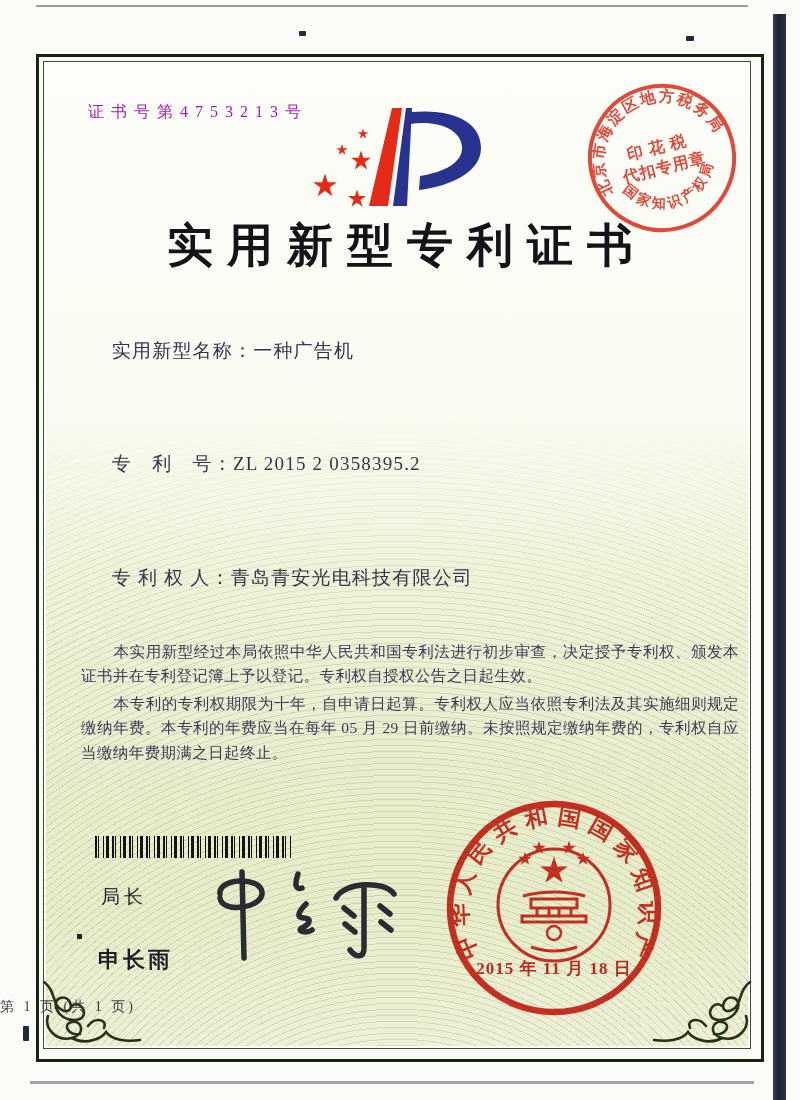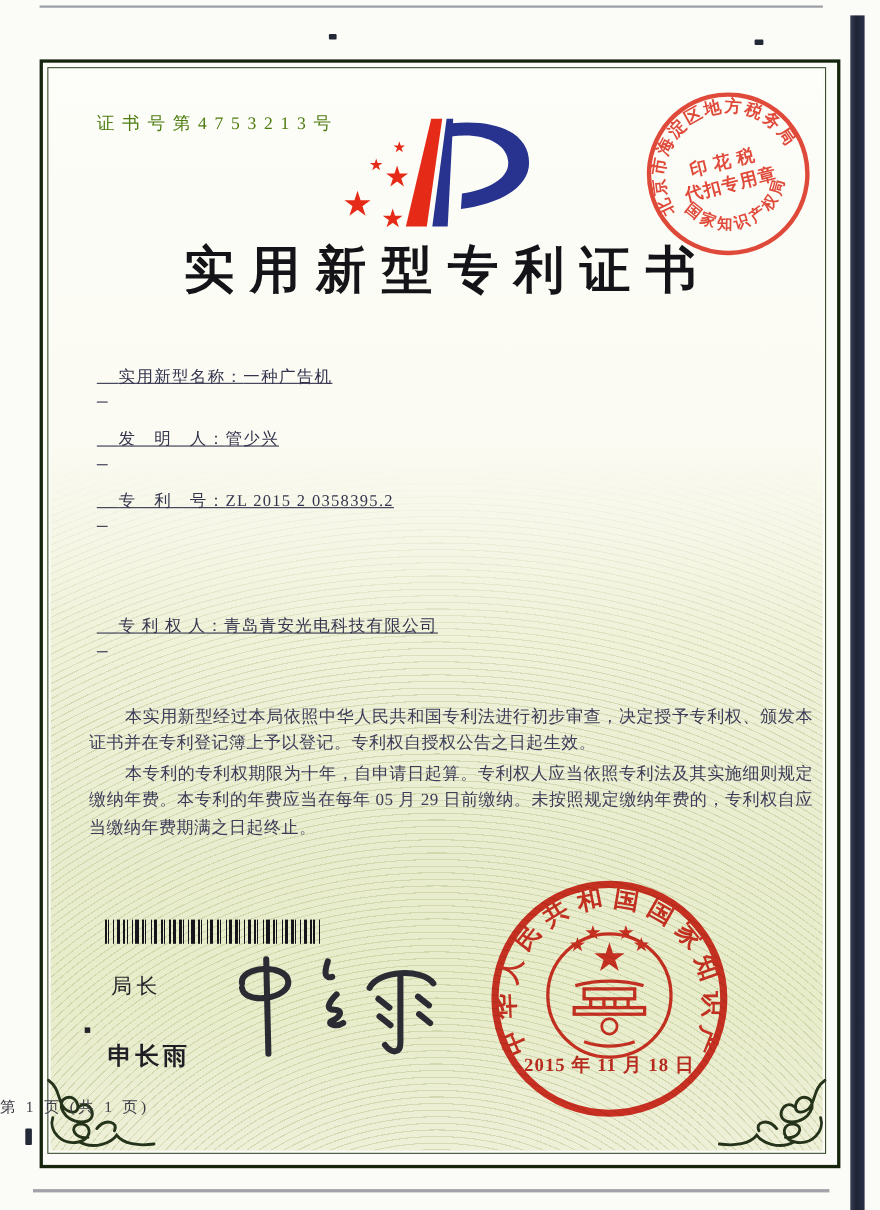--- a/index.html
+++ b/index.html
@@ -23,28 +23,28 @@
   
   .texture{position:absolute;left:46px;top:64px;width:702px;height:982px;z-index:1;
     background:linear-gradient(180deg,#fdfdf9 0%,#fbfbf3 34%,#f0f2da 52%,#e9edcf 72%,#e7ecca 86%,#eef0d8 100%);}
   .texture::after{content:"";position:absolute;inset:0;
     background:repeating-radial-gradient(140% 100% at 50% 125%,rgba(125,145,60,.22) 0 1px,rgba(0,0,0,0) 1px 6px);
     -webkit-mask-image:linear-gradient(180deg,transparent 0%,transparent 36%,#000 58%);
     mask-image:linear-gradient(180deg,transparent 0%,transparent 36%,#000 58%);}
   .flourish{position:absolute;z-index:3;}
   
   .cert-number{position:absolute;left:88px;top:102px;z-index:4;
-    font-size:16px;letter-spacing:7px;color:#4d7c0f;}
+    font-size:16px;letter-spacing:7px;color:#a21caf;}
   .logo{position:absolute;left:299px;top:106px;width:200px;height:102px;z-index:4;}
   .tax-stamp{position:absolute;left:574px;top:70px;width:176px;height:176px;z-index:5;
     transform:rotate(-14deg);opacity:.92;mix-blend-mode:multiply;}
   .doc-title{position:absolute;left:0;width:100%;top:215px;z-index:4;text-align:center;
     font-size:46px;font-weight:700;letter-spacing:14px;text-indent:14px;color:#141418;}
-  .field-row{position:absolute;left:88px;z-index:4;font-size:15px;color:#34344e;
-    letter-spacing:1.2px;white-space:pre;text-decoration:underline;}
+  .field-row{position:absolute;left:88px;z-index:4;font-size:19px;color:#34344e;
+    letter-spacing:1.2px;white-space:pre;}
   .paras{position:absolute;left:81px;top:640px;width:658px;z-index:4;}
   .paras p{margin:0 0 3px 0;text-indent:2.1em;font-size:15.5px;line-height:1.58;
     color:#3c3c58;text-align:justify;letter-spacing:.4px;}
   .barcode{position:absolute;left:95px;top:836px;width:196px;height:22px;z-index:4;
     background:
       repeating-linear-gradient(90deg,#14141a 0 2px,transparent 2px 3px,#14141a 3px 4px,
         transparent 4px 8px,#14141a 8px 9px,transparent 9px 11px,#14141a 11px 14px,transparent 14px 17px);}
   .signer-title{position:absolute;left:101px;top:884px;z-index:4;
     font-family:"Liberation Sans","DejaVu Sans",sans-serif;font-size:19px;font-weight:400;
     letter-spacing:4px;color:#1f1f26;}
@@ -122,23 +122,20 @@
     </text>
     <text x="88" y="82" text-anchor="middle" font-size="16" font-weight="700" fill="#e03a2a" letter-spacing="6" font-family="Liberation Serif, DejaVu Serif, serif">印花税</text>
     <text x="88" y="103" text-anchor="middle" font-size="16" font-weight="700" fill="#e03a2a" letter-spacing="1" font-family="Liberation Serif, DejaVu Serif, serif">代扣专用章</text>
   </svg>
 
   <div class="doc-title">实用新型专利证书</div>
 
   <div class="field-row" style="top:316px;">
     <span>实用新型名称：</span><span>一种广告机</span>
   </div>
-  <div class="field-row" style="top:373px;">
-    <span>发　明　人：</span><span>管少兴</span>
-  </div>
   <div class="field-row" style="top:429px;">
     <span>专　利　号：</span><span>ZL 2015 2 0358395.2</span>
   </div>
   <div class="field-row" style="top:543px;">
     <span>专 利 权 人：</span><span>青岛青安光电科技有限公司</span>
   </div>
 
   <div class="paras">
     <p>本实用新型经过本局依照中华人民共和国专利法进行初步审查，决定授予专利权、颁发本证书并在专利登记簿上予以登记。专利权自授权公告之日起生效。</p>
     <p>本专利的专利权期限为十年，自申请日起算。专利权人应当依照专利法及其实施细则规定缴纳年费。本专利的年费应当在每年 05 月 29 日前缴纳。未按照规定缴纳年费的，专利权自应当缴纳年费期满之日起终止。</p>

